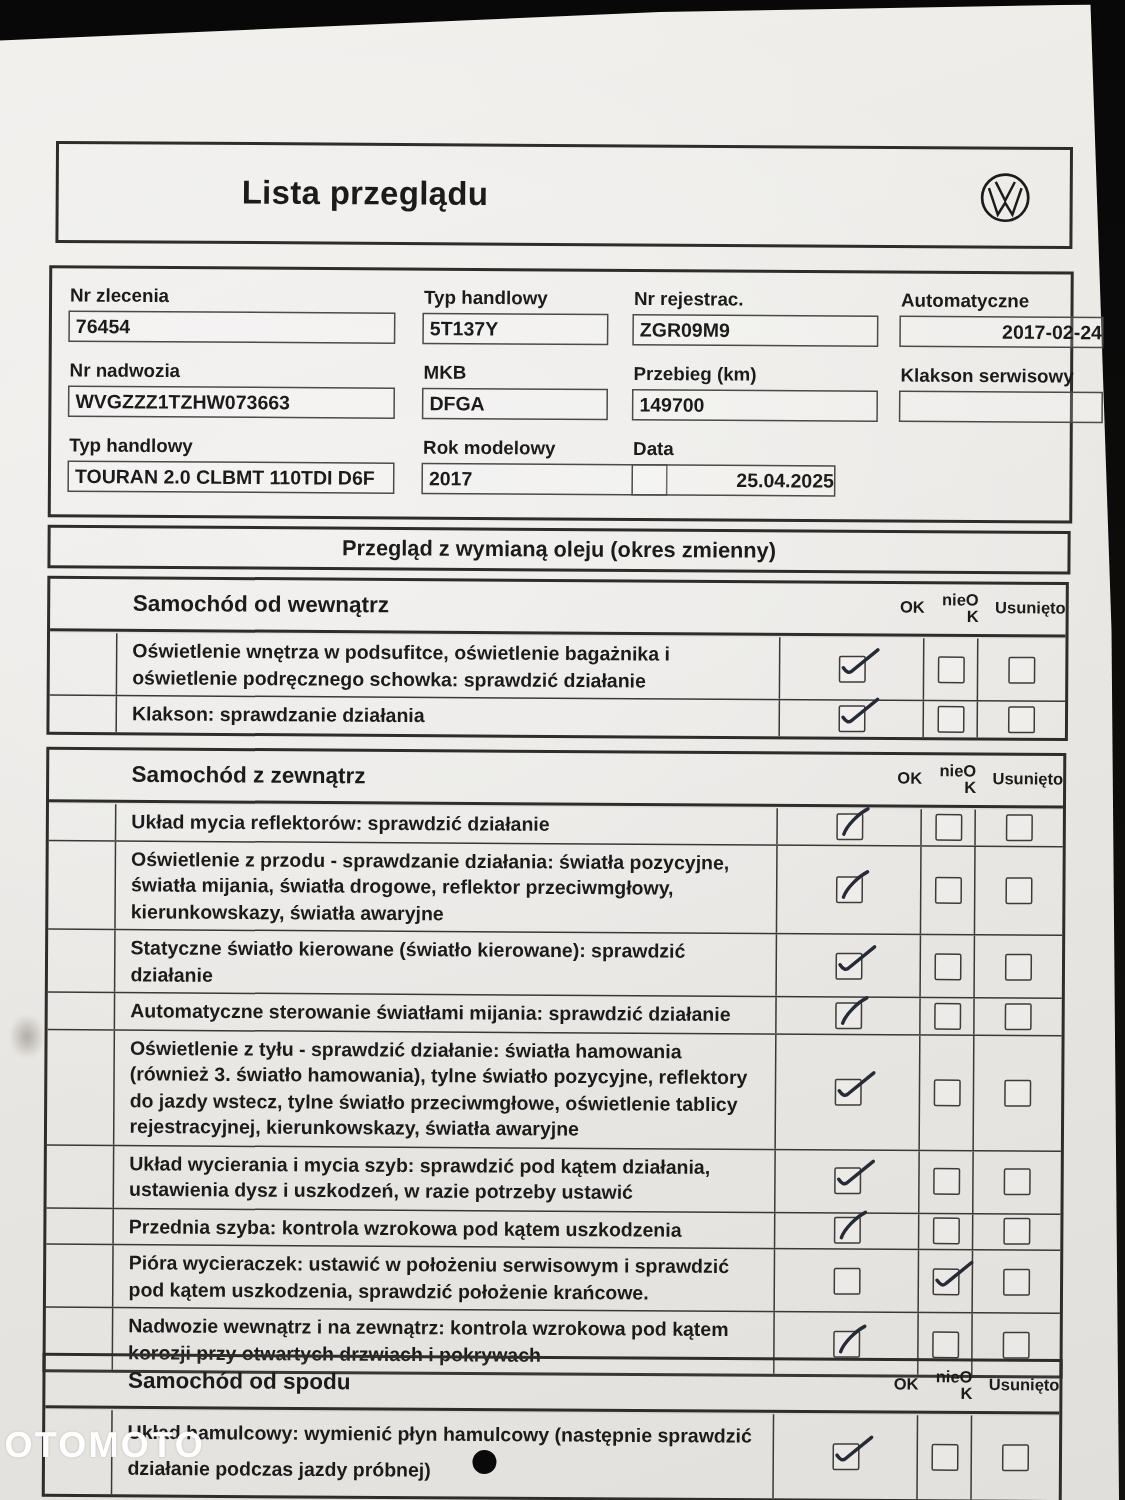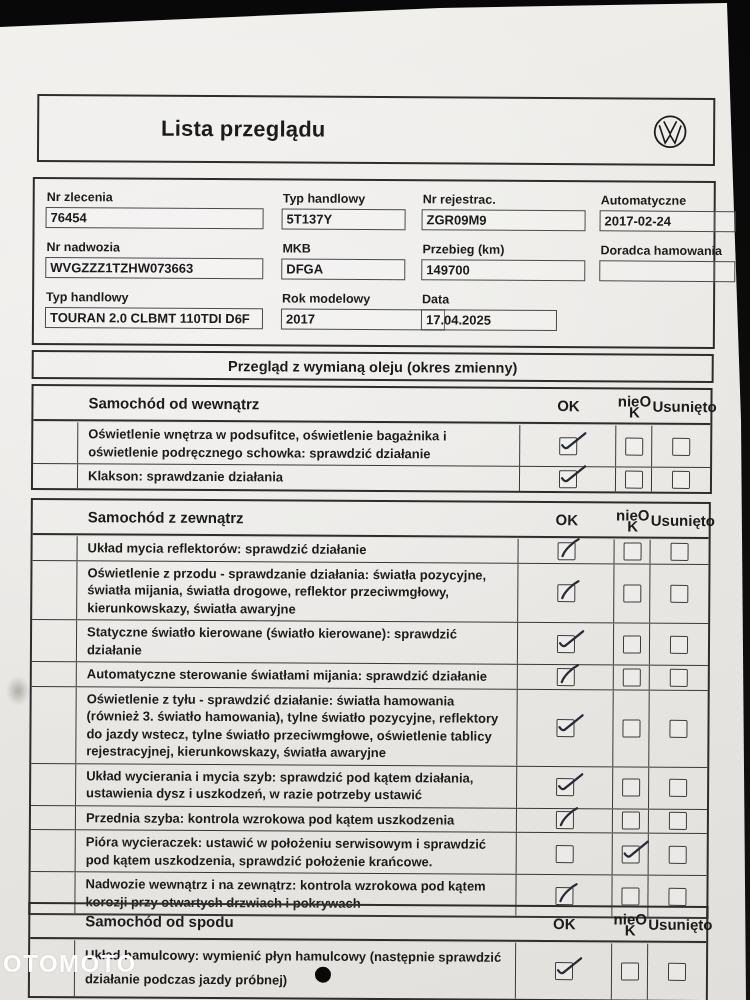--- a/index.html
+++ b/index.html
@@ -25,35 +25,35 @@
   .hdr-title { padding-left:122px; font-size:22px; font-weight:bold; letter-spacing:.2px; }
   .hdr-logo { margin-left:auto; margin-right:25px; display:flex; }
 
   
   .form { left:31px; top:179px; width:679px; height:164px; }
   .form-grid { display:grid; grid-template-columns:224px 128px 166px 1fr; column-gap:12px; padding:9px 0 0 11px; }
   .field { height:50px; }
   .f-label { font-size:12.5px; font-weight:bold; margin:2px 0 3px 1px; white-space:nowrap; }
   .f-box { height:19px; border:1.4px solid #4c4b48; background:rgba(255,255,255,.18);
            font-size:13px; font-weight:bold; line-height:19px; padding-left:4px; white-space:nowrap; overflow:hidden; }
-  .w1 { width:212px; } .w2 { width:118px; } .w3 { width:158px; } .w4 { width:130px; }
+  .w1 { width:212px; } .w2 { width:118px; } .w3 { width:158px; } .w4 { width:130px;text-align:right; }
 
   
   .banner { left:31px; top:352px; width:678px; height:25px; display:flex; align-items:center; justify-content:center;
             font-size:14.5px; font-weight:bold; }
 
   
   .sec { position:absolute; border:2px solid #2e2d2b; background:rgba(255,255,255,.05); }
   .sec1 { left:31px; top:386px; width:677px; }
   .sec2 { left:31px; top:500px; width:676px; }
   .sec3 { left:31px; top:904px; width:676px; }
   .sec-head { display:grid; grid-template-columns:45px 1fr 96px 36px 58px; align-items:center; height:33px;
               border-bottom:2px solid #2e2d2b; }
   .sec-title { grid-column:2; font-size:15px; font-weight:bold; padding-left:10px; }
-  .col-h { font-size:15px; font-weight:bold; text-align:center; line-height:11px; }
+  .col-h { font-size:11px; font-weight:bold; text-align:right; line-height:11px; }
   .row { display:grid; grid-template-columns:45px 1fr 96px 36px 58px; border-top:1.4px solid #39383511; }
   .row + .row { border-top:1.4px solid #3a3936; }
   .gut { border-right:1.4px solid #3a3936; }
   .txt { border-right:1.4px solid #3a3936; font-size:13px; font-weight:bold; line-height:17.5px;
          padding:3px 8px 3px 10px; position:relative; }
   .cbcell { position:relative; display:flex; align-items:center; justify-content:center; border-right:1.4px solid #3a3936; }
   .cbcell:last-child { border-right:none; }
   .cb { width:16px; height:16px; border:1.7px solid #3d3c39; border-radius:1.5px; background:rgba(255,255,255,.25); }
   .mark { position:absolute; left:calc(50% - 12px); top:calc(50% - 17px); pointer-events:none; }
   .dot { position:absolute; left:240px; top:25px; width:16px; height:16px; border-radius:50%; background:#090909; }
@@ -109,35 +109,35 @@
       </div>
       <div class="field">
         <div class="f-label">MKB</div>
         <div class="f-box w2">DFGA</div>
       </div>
       <div class="field">
         <div class="f-label">Przebieg (km)</div>
         <div class="f-box w3">149700</div>
       </div>
       <div class="field">
-        <div class="f-label">Doradca hamowania</div>
+        <div class="f-label">Klakson serwisowy</div>
         <div class="f-box w4"></div>
       </div>
 
       <div class="field">
         <div class="f-label">Typ handlowy</div>
         <div class="f-box w1">TOURAN 2.0 CLBMT 110TDI D6F</div>
       </div>
       <div class="field">
         <div class="f-label">Rok modelowy</div>
         <div class="f-box w3">2017</div>
       </div>
       <div class="field">
         <div class="f-label">Data</div>
-        <div class="f-box w4">17.04.2025</div>
+        <div class="f-box w4">25.04.2025</div>
       </div>
     </div>
   </div>
 
   <div class="box banner">Przegląd z wymianą oleju (okres zmienny)</div>
 
   <div class="sec sec1">
     <div class="sec-head">
       <div class="sec-title">Samochód od wewnątrz</div>
       <div class="col-h">OK</div>

